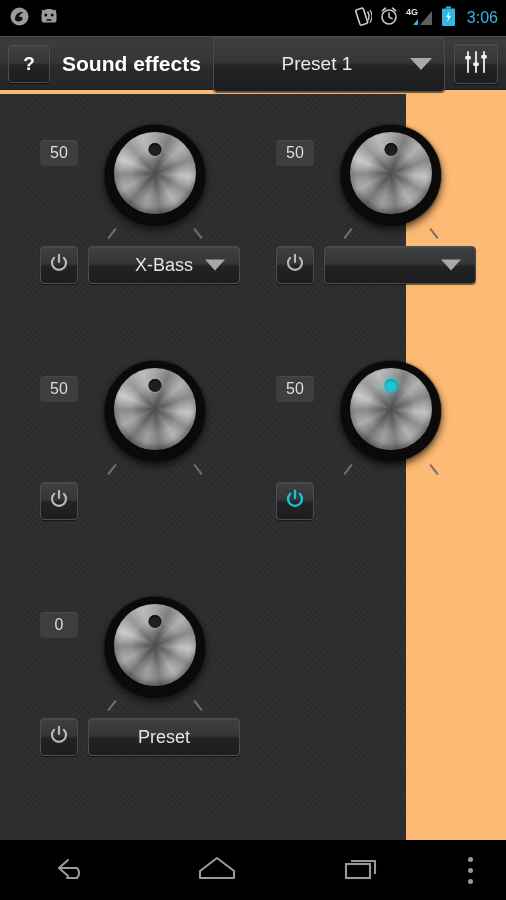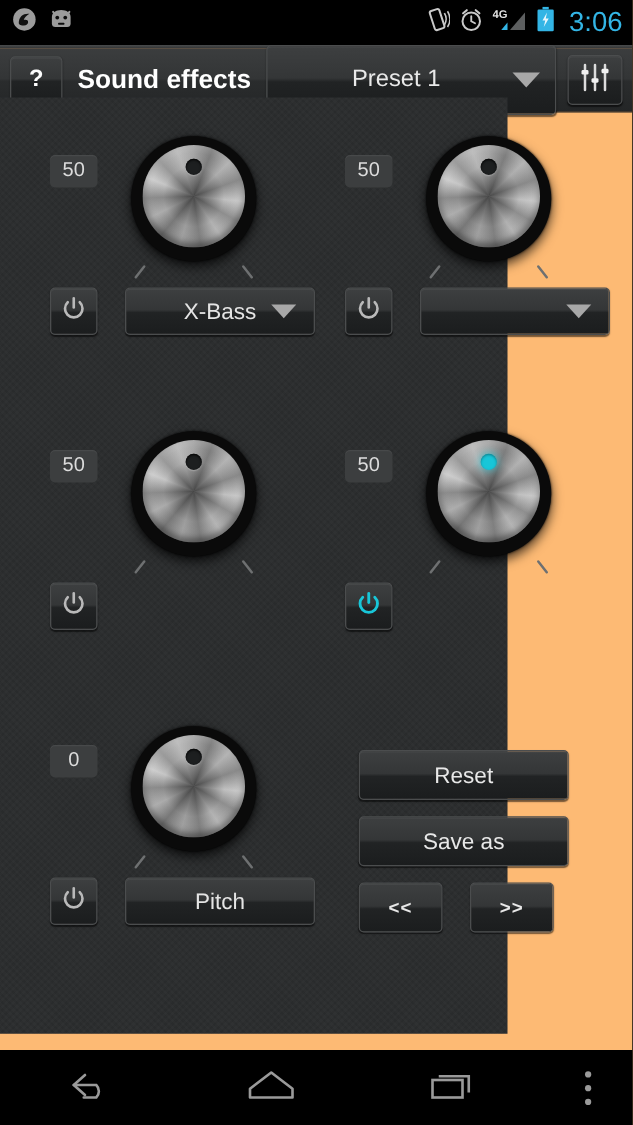--- a/index.html
+++ b/index.html
@@ -30,21 +30,21 @@
     padding: 0 8px 0 10px;
   }
   #status-left { display: flex; align-items: center; gap: 9px; }
   #status-right {
     margin-left: auto;
     display: flex; align-items: center; gap: 7px;
   }
   .sb-icon { display: block; }
   #status-time {
     color: #33b5e5;
-    font-size: 22px;
+    font-size: 16px;
     letter-spacing: 0px;
     margin-left: 4px;
     font-weight: normal;
   }
   #statusbar-divider {
     position: absolute;
     top: 36px; left: 0;
     width: 506px; height: 3px;
     background: linear-gradient(to bottom, #4a4c4d 0%, #3a3c3d 60%, #2e3031 100%);
   }
@@ -105,21 +105,21 @@
     position: absolute;
     right: 12px;
     top: 50%;
     transform: translateY(-50%);
   }
   #eq-button { width: 44px; height: 40px; }
 
   
   #panel {
     position: absolute;
-    top: 78px; left: 0;
+    top: 94px; left: 0;
     width: 406px; height: 749px;
     background:
       repeating-linear-gradient(45deg, rgba(255,255,255,0.012) 0 2px, rgba(0,0,0,0.02) 2px 4px),
       repeating-linear-gradient(-45deg, rgba(255,255,255,0.010) 0 2px, rgba(0,0,0,0.018) 2px 4px),
       #2b2d2e;
   }
 
   .fx-cell { position: absolute; width: 224px; }
 
   .knob-row { position: relative; height: 122px; }
@@ -190,21 +190,21 @@
     background: #18c6d8;
     box-shadow: 0 0 7px rgba(24,198,216,0.85), inset 0 1px 2px rgba(0,0,0,0.35);
   }
 
   .ctrl-row {
     position: absolute;
     left: 14px;
     top: 126px;
     display: flex;
     align-items: flex-start;
-    gap: 22px;
+    gap: 10px;
   }
   .power-button {
     width: 38px; height: 38px;
     border-radius: 4px;
   }
   .power-glyph { display: block; }
   .label-button {
     width: 152px; height: 38px;
     position: relative;
     padding: 0 8px;
@@ -478,33 +478,25 @@
       <div class="ctrl-row">
         <div class="power-button btn3d">
           <span class="power-glyph">
             <svg width="20" height="20" viewBox="0 0 20 20">
               <path d="M5.2 4.8 A7 7 0 1 0 14.8 4.8" fill="none" stroke="#b9b9b9" stroke-width="2.1" stroke-linecap="round"></path>
               <line x1="10" y1="1.7" x2="10" y2="9" stroke="#b9b9b9" stroke-width="2.1" stroke-linecap="round"></line>
             </svg>
           </span>
         </div>
         <div class="label-button btn3d">
-          <span class="lb-text">Pitch</span>
-        </div>
-      </div>
-    </div>
-
-    <div id="action-col">
-      <div class="wide-button btn3d">Reset</div>
-      <div class="wide-button btn3d">Save as</div>
-      <div class="nav-pair">
-        <div class="nav-button btn3d">&lt;&lt;</div>
-        <div class="nav-button btn3d">&gt;&gt;</div>
-      </div>
-    </div>
+          <span class="lb-text">Preset</span>
+        </div>
+      </div>
+    </div>
+
 
   </div>
 
   <div id="nav-bar">
     <div class="nav-slot">
       <span>
         <svg width="46" height="30" viewBox="0 0 46 30">
           <path d="M10 15 L19 7 M10 15 L19 23" fill="none" stroke="#9a9a9a" stroke-width="2.1" stroke-linecap="round"></path>
           <path d="M10 15 L28 15 A7 7 0 0 1 28 25 L18 25" fill="none" stroke="#9a9a9a" stroke-width="2.1" stroke-linecap="round"></path>
         </svg>

